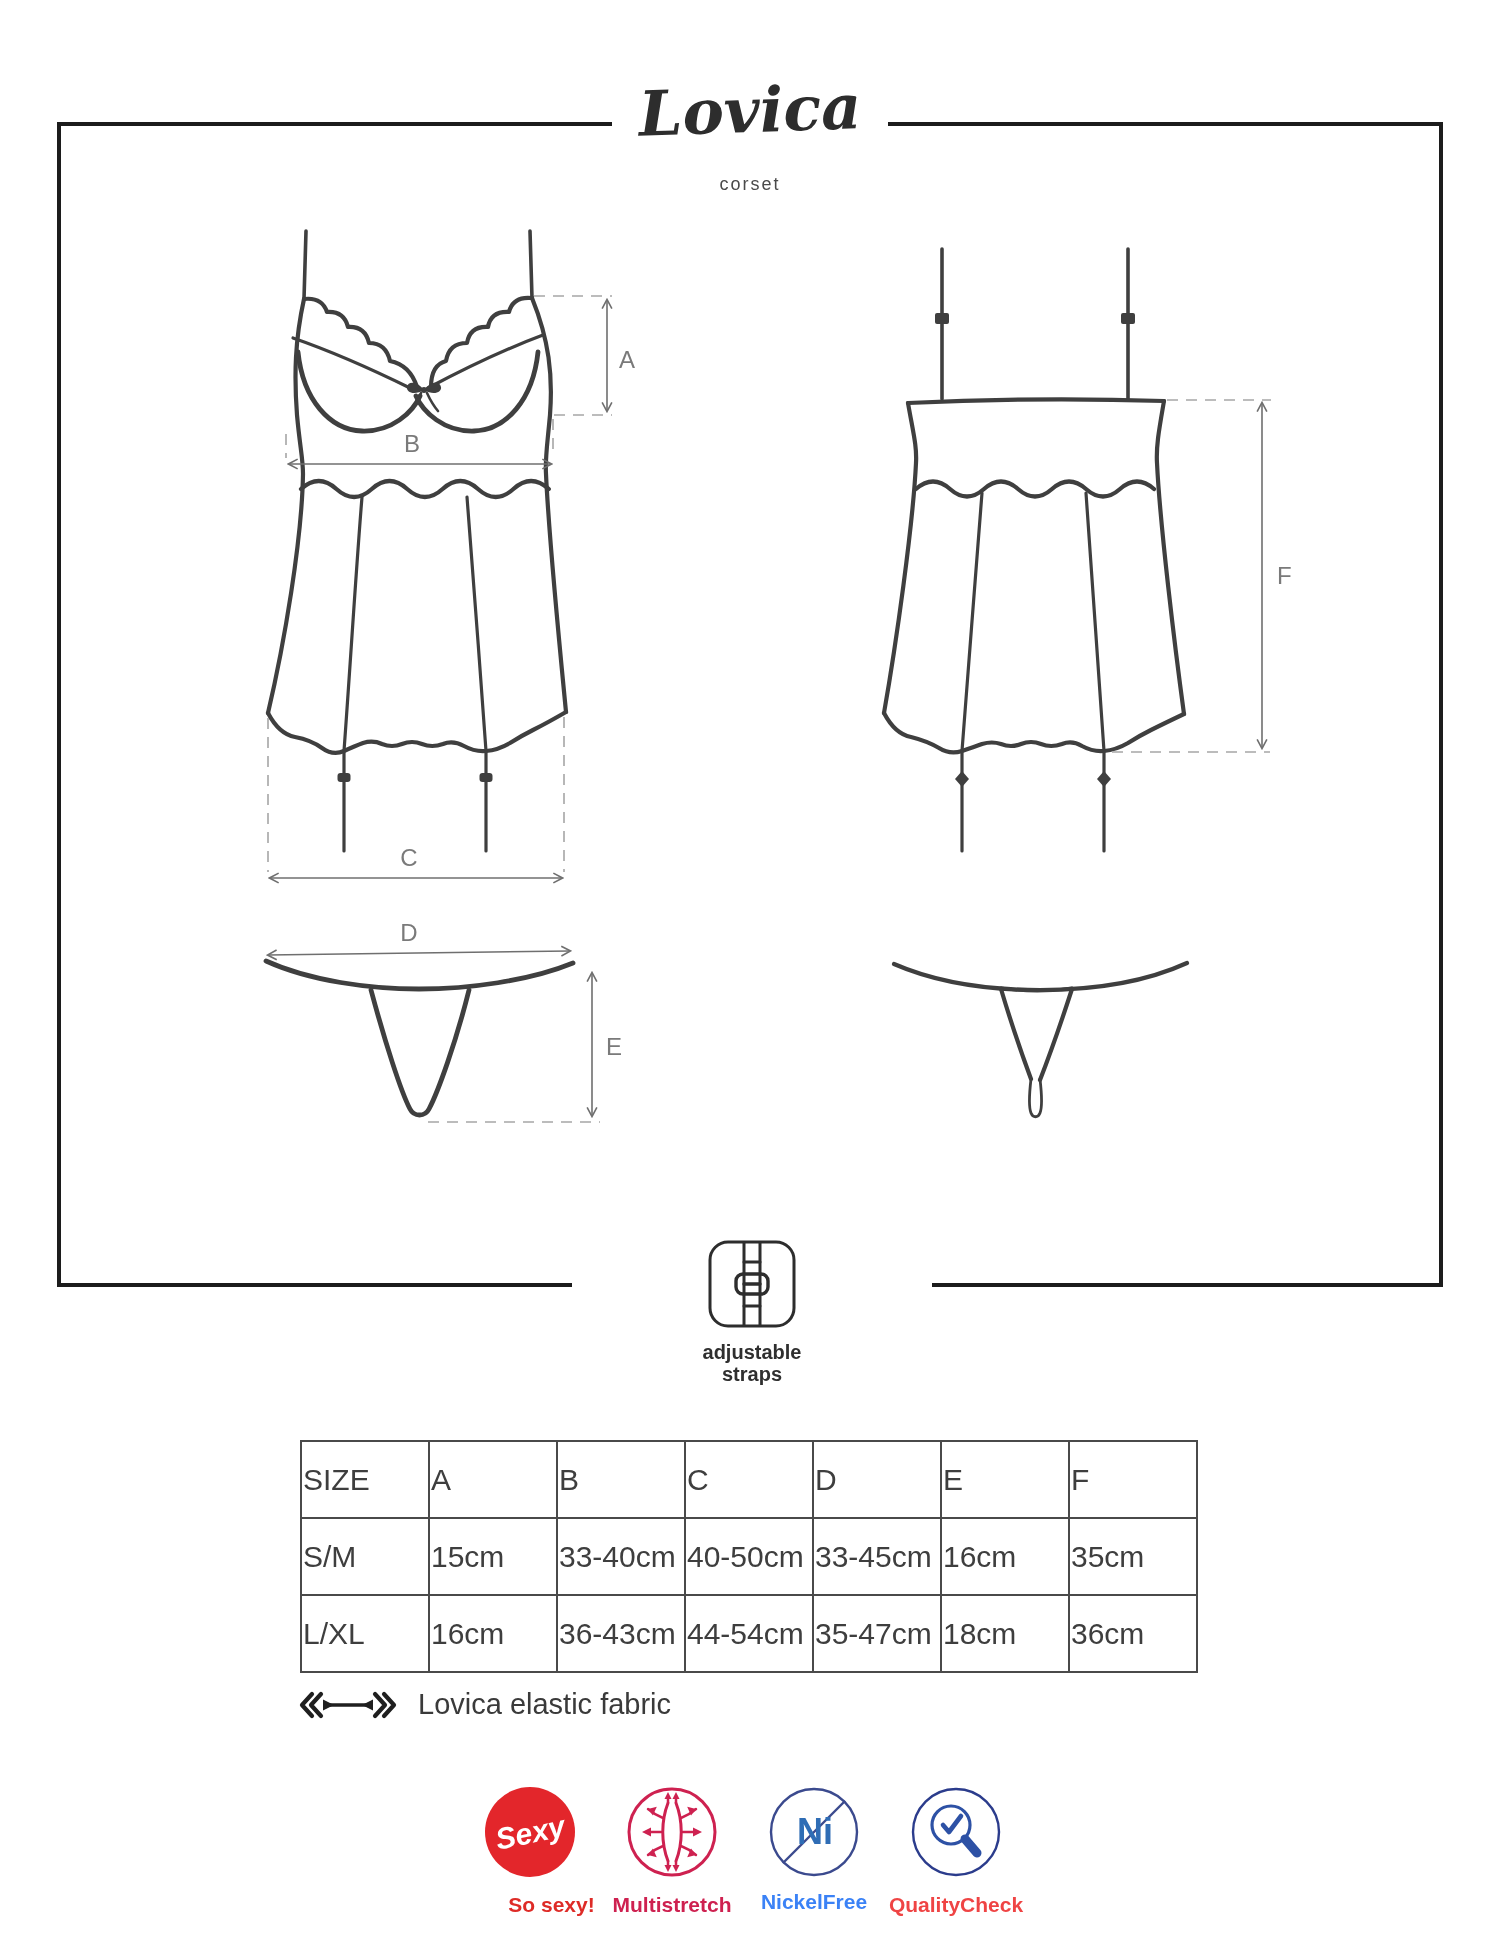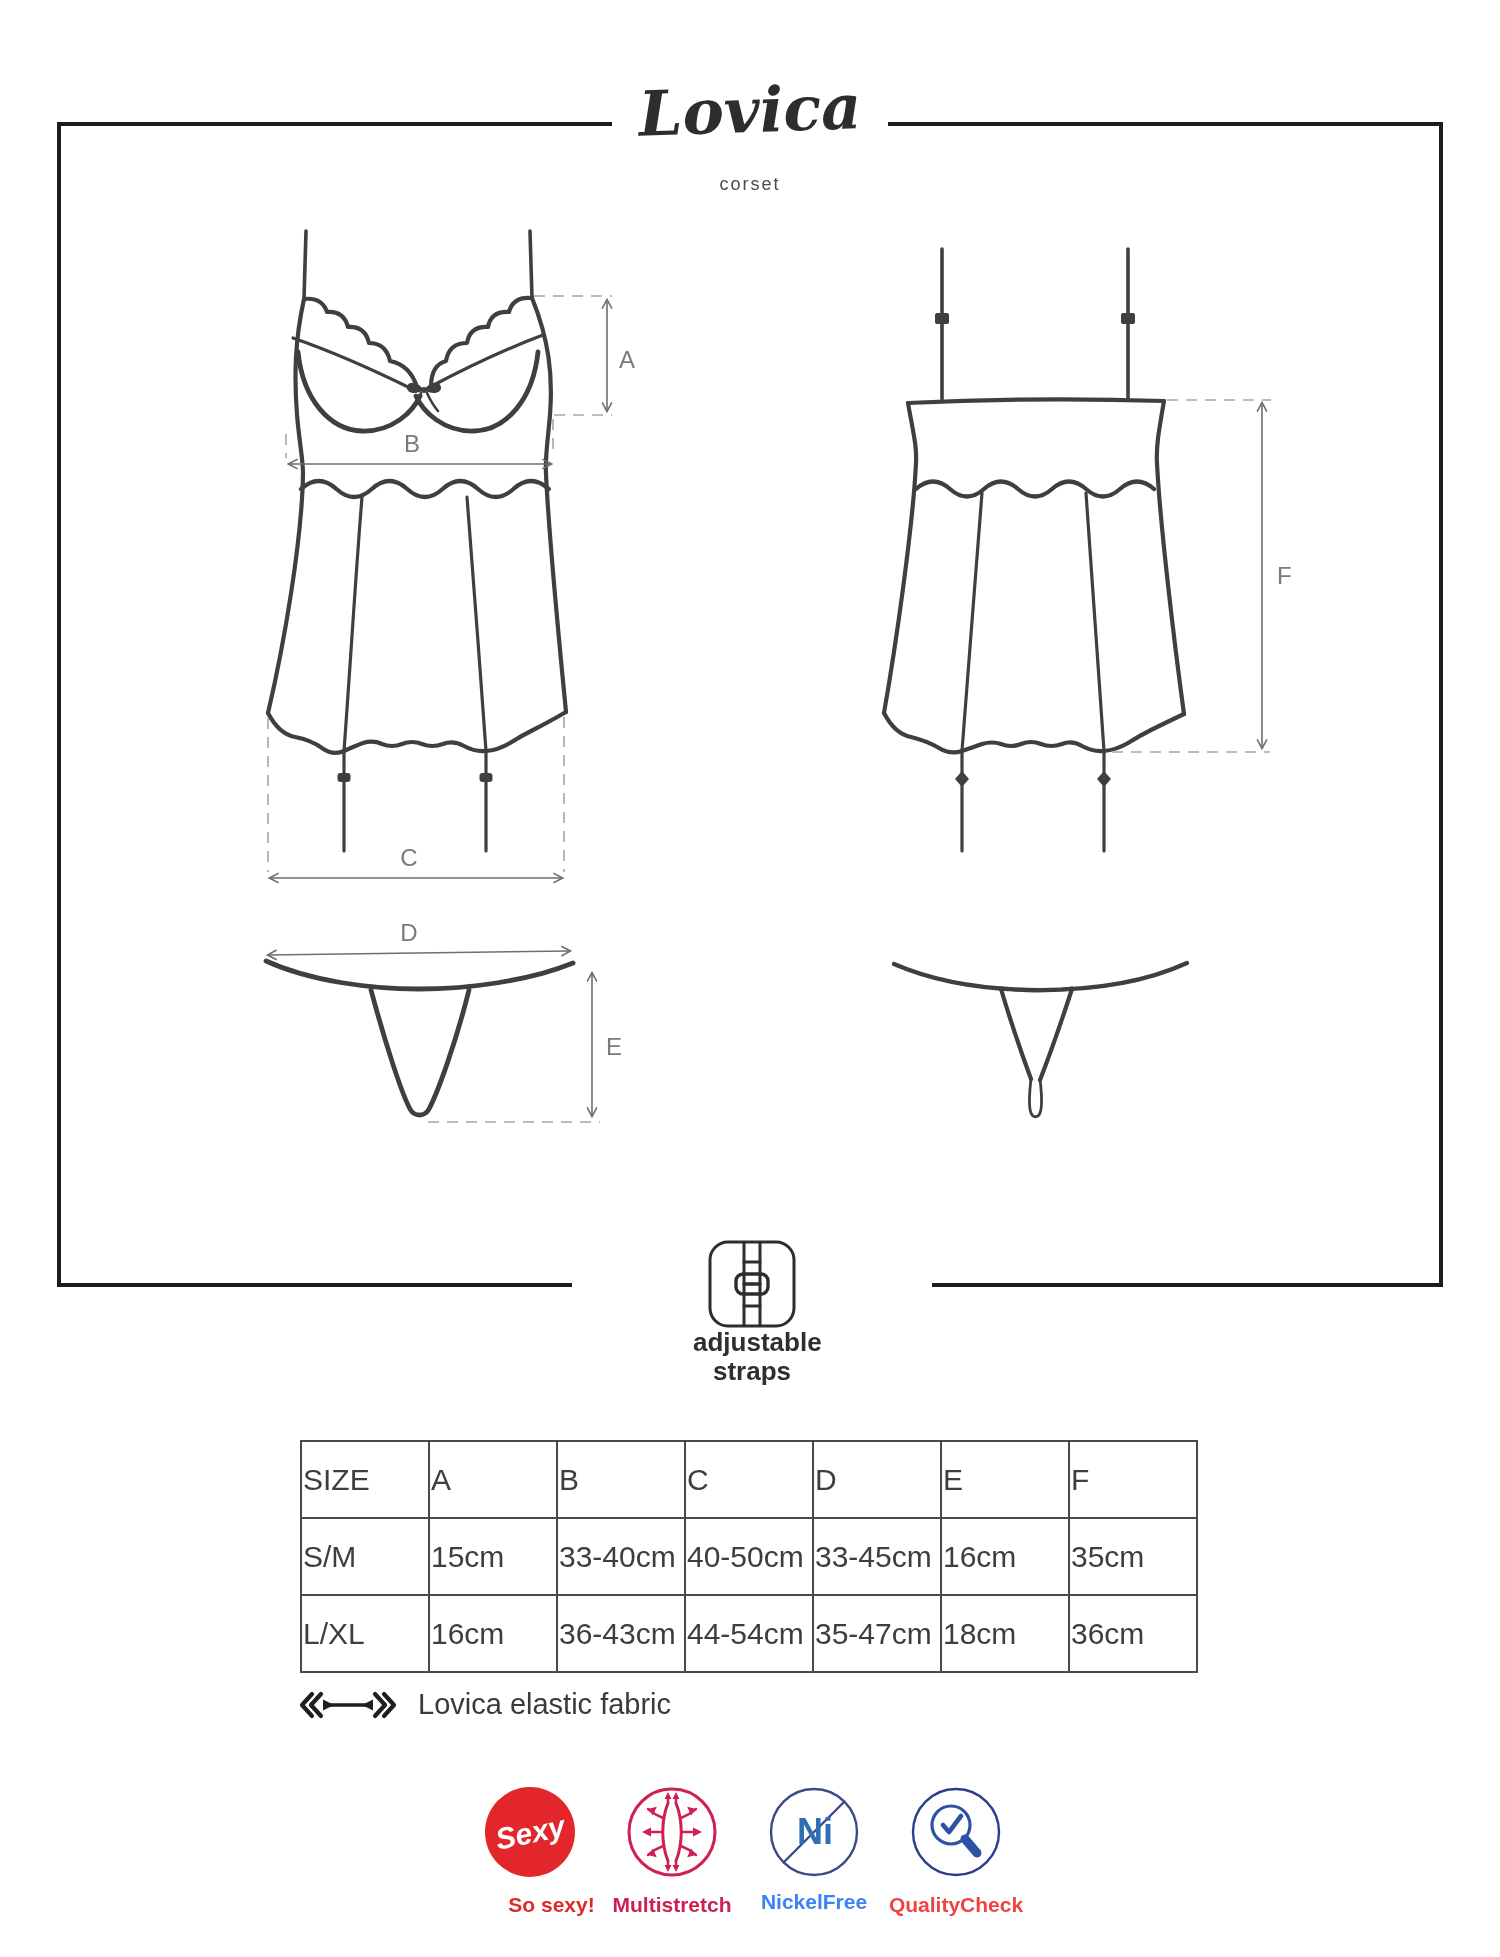--- a/index.html
+++ b/index.html
@@ -20,21 +20,21 @@
   .w3{stroke-width:3.2;} .w35{stroke-width:3.6;} .w4{stroke-width:4.2;} .w45{stroke-width:4.8;}
   .fillg{fill:#3f3f3f;stroke:none;}
   .ml{stroke:#6f6f6f;stroke-width:1.6;fill:none;}
   .dl{stroke:#a6a6a6;stroke-width:1.6;fill:none;stroke-dasharray:11 8;}
   svg text{font-family:"Liberation Sans",sans-serif;}
   .mtxt{fill:#7a7a7a;font-size:24px;}
   
   .feature-icons{position:absolute;left:572px;top:1240px;width:360px;display:flex;
         justify-content:center;gap:36px;background:#ffffff;z-index:3;}
   .feature{display:flex;flex-direction:column;align-items:center;width:140px;}
-  .feature-label{font-size:26px;font-weight:700;color:#2f2f2f;
+  .feature-label{margin-top:13px;font-size:20px;font-weight:700;color:#2f2f2f;
         text-align:center;line-height:1.12;width:118px;}
   .ic{stroke:#2d2d2d;fill:none;stroke-linecap:round;stroke-linejoin:round;}
   
   .size-table{position:absolute;left:300px;top:1440px;width:898px;z-index:2;
         border-collapse:collapse;table-layout:fixed;}
   .size-table td{border:2px solid #4a4a4a;height:73px;text-align:left;
         vertical-align:middle;font-size:30px;color:#3e3e3e;font-weight:400;}
   
   .fabric-note{position:absolute;left:298px;top:1688px;display:flex;align-items:center;
         gap:20px;z-index:2;}

